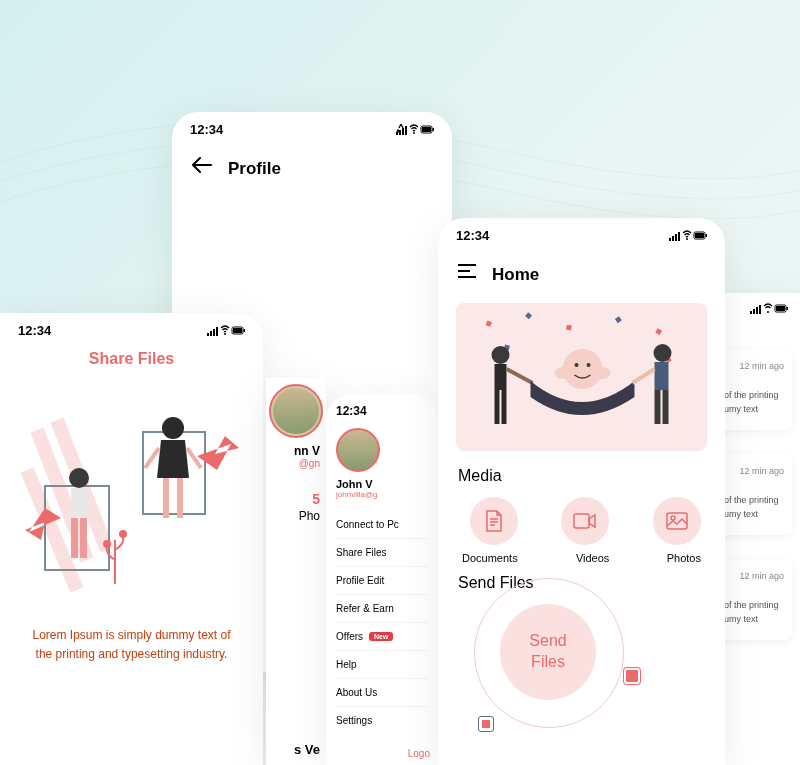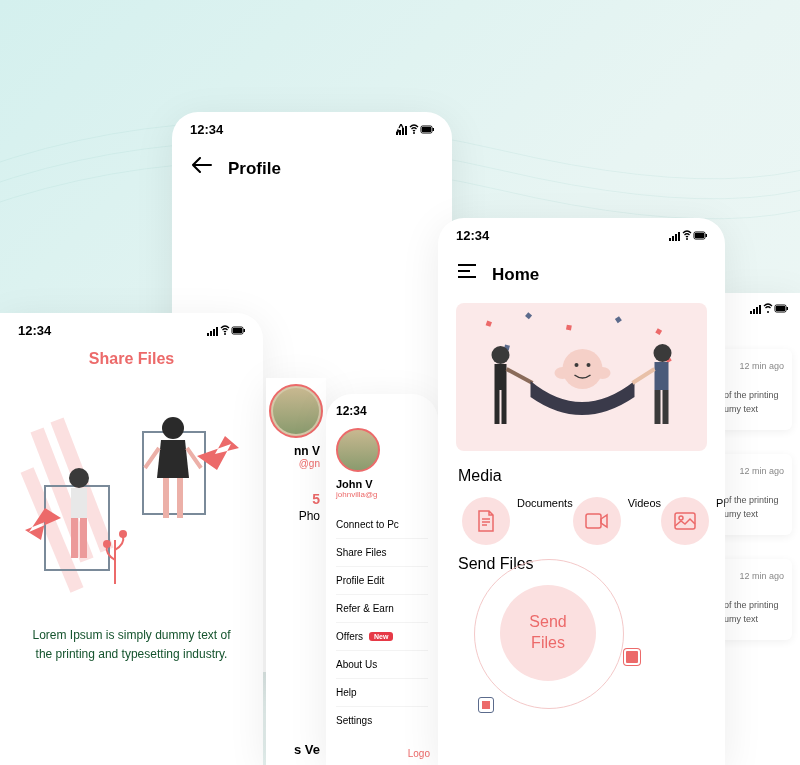--- a/index.html
+++ b/index.html
@@ -12,21 +12,21 @@
 .header-title { font-size: 17px; font-weight: 700; margin-top: 8px; }
 .icon { display: inline-flex; }
 
 
 .profile-phone { left: 172px; top: 112px; width: 280px; height: 560px; z-index: 1; }
 
 
 .share-phone { left: 0; top: 313px; width: 263px; height: 452px; z-index: 2; border-top-left-radius: 0; border-bottom-left-radius: 0; border-bottom-right-radius: 0; }
 .share-title { text-align: center; color: #ec6a6a; font-size: 16px; font-weight: 600; padding: 8px 0 12px; }
 .share-illus { height: 230px; display: flex; align-items: center; justify-content: center; padding: 0 14px; }
-.share-desc { text-align: center; font-size: 12px; color: #14532d; padding: 16px 24px; line-height: 1.6; }
+.share-desc { text-align: center; font-size: 12px; color: #c2410c; padding: 16px 24px; line-height: 1.6; }
 
 
 .avatar-phone { left: 266px; top: 378px; width: 60px; height: 387px; z-index: 3; border-radius: 0; }
 .avatar { width: 54px; height: 54px; border-radius: 50%; border: 2px solid #ec6a6a; background: #d4c8a8; margin: 6px auto; position: relative; overflow: hidden; }
 .avatar-inner { position: absolute; inset: 2px; border-radius: 50%; background: linear-gradient(180deg, #c8b890 0%, #8a9b6e 100%); }
 .name-frag { text-align: right; font-weight: 700; font-size: 12px; padding-right: 6px; }
 .email-frag { text-align: right; font-size: 10px; color: #ec6a6a; padding-right: 6px; }
 .stat-num { text-align: right; color: #ec6a6a; font-size: 14px; font-weight: 600; padding: 22px 6px 0 0; }
 .stat-lab { text-align: right; font-size: 12px; padding: 2px 6px 0 0; }
 .bottom-frag { position: absolute; bottom: 8px; right: 6px; font-size: 13px; font-weight: 600; }
@@ -41,21 +41,21 @@
 .menu-item { font-size: 10px; padding: 8px 0; border-bottom: 1px solid #f3f3f3; display: flex; align-items: center; gap: 6px; cursor: pointer; }
 .menu-item:last-child { border-bottom: none; }
 .badge-new { background: #e63946; color: #fff; font-size: 7px; padding: 1px 5px; border-radius: 3px; font-weight: 600; }
 .logout { color: #ec6a6a; font-size: 10px; position: absolute; bottom: 6px; right: 8px; }
 
 
 .home-phone { left: 438px; top: 218px; width: 287px; height: 547px; z-index: 6; border-bottom-left-radius: 0; border-bottom-right-radius: 0; }
 .hero-img { margin: 4px 18px 10px; height: 148px; background: #fbe9e9; border-radius: 8px; position: relative; overflow: hidden; }
 .section-title { font-size: 16px; font-weight: 400; padding: 6px 20px; }
 .media-row { display: flex; justify-content: space-between; padding: 6px 24px 4px; }
-.media-item { display: flex; flex-direction: row; align-items: flex-start; gap: 7px; cursor: pointer; }
+.media-item { display: flex; flex-direction: column; align-items: flex-end; gap: 7px; cursor: pointer; }
 .media-circle { width: 48px; height: 48px; border-radius: 50%; background: #fbe0e0; display: flex; align-items: center; justify-content: center; }
 .media-label { font-size: 11px; font-weight: 500; }
 .send-area { padding: 10px 20px; position: relative; height: 150px; }
 .send-circle { width: 96px; height: 96px; border-radius: 50%; background: #fbe0e0; display: flex; align-items: center; justify-content: center; text-align: center; color: #ec6a6a; font-size: 16px; line-height: 1.3; position: absolute; left: 62px; top: 6px; cursor: pointer; }
 .orbit { position: absolute; width: 150px; height: 150px; border: 1px solid #f4c9c9; border-radius: 50%; left: 36px; top: -20px; }
 .tiny-box { position: absolute; width: 16px; height: 16px; border-radius: 3px; }
 
 
 .notif-phone { left: 716px; top: 293px; width: 84px; height: 503px; z-index: 5; border-radius: 0; }
 .notif-status { display: flex; justify-content: flex-end; padding: 10px 12px; }
@@ -178,24 +178,24 @@
         <span>Profile Edit</span>
       </div>
     <div class="menu-item">
         <span>Refer &amp; Earn</span>
       </div>
     <div class="menu-item">
         <span>Offers</span>
         <span class="badge-new">New</span>
       </div>
     <div class="menu-item">
+        <span>Help</span>
+      </div>
+    <div class="menu-item">
         <span>About Us</span>
-      </div>
-    <div class="menu-item">
-        <span>Help</span>
       </div>
     <div class="menu-item">
         <span>Settings</span>
       </div>
   </div>
   <div class="logout">Logo</div>
 </div>
 
 <div class="phone notif-phone">
   <div class="notif-status">

